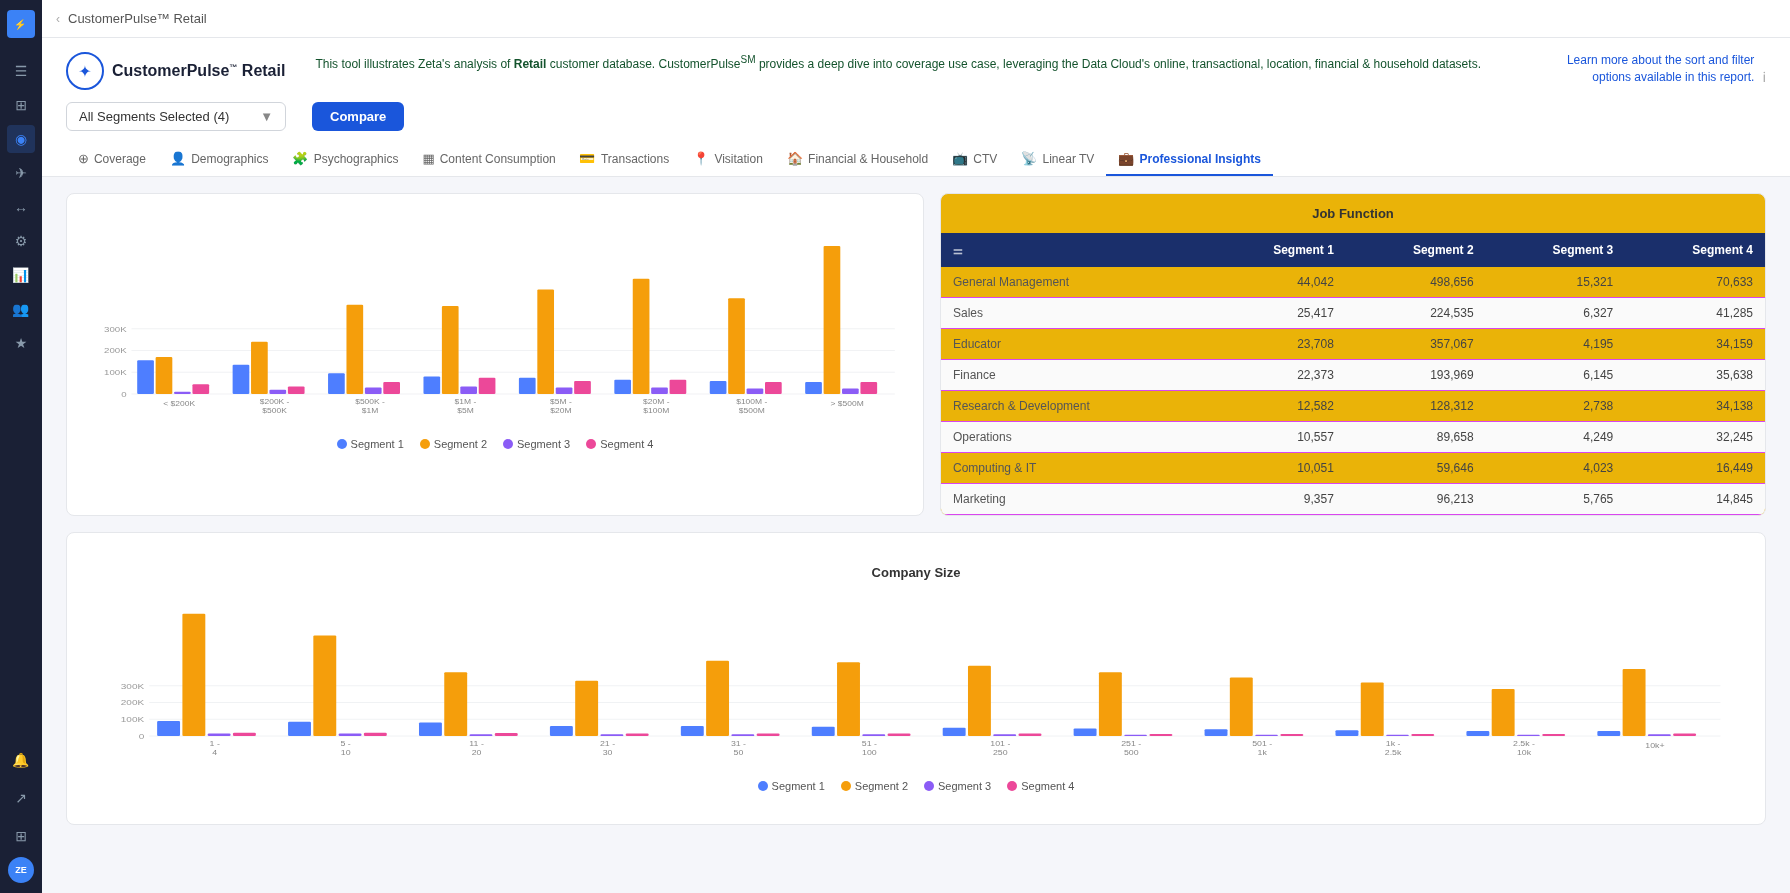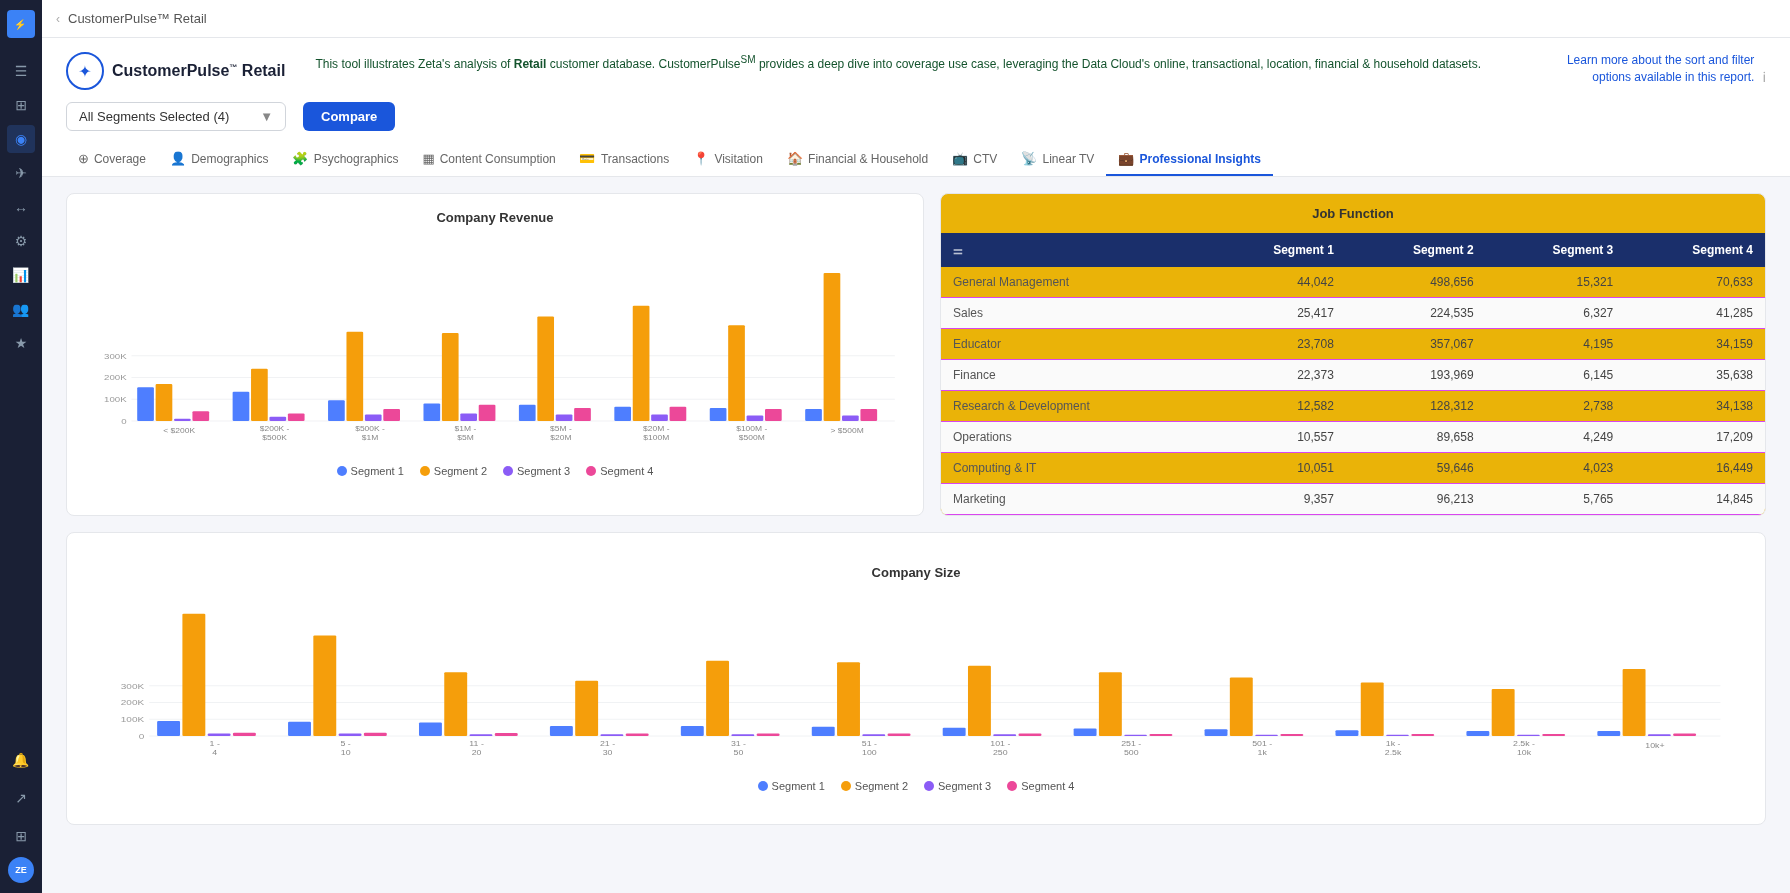--- a/index.html
+++ b/index.html
@@ -134,21 +134,21 @@
     .info-icon {
       color: #aaa;
       margin-left: 4px;
       font-size: 14px;
     }
 
     
     .toolbar {
       display: flex;
       align-items: center;
-      gap: 17px;
+      gap: 26px;
       margin-bottom: 12px;
       margin-top: 4px;
     }
     .segment-select {
       display: flex;
       align-items: center;
       border: 1px solid #d1d5db;
       border-radius: 6px;
       padding: 6px 12px;
       background: white;
@@ -419,21 +419,20 @@
           <span>Professional Insights</span>
         </div>
       </nav>
     </div>
 
     <div class="charts-area">
 
       <div class="charts-row">
 
         <div class="chart-card">
-          <div class="chart-title">Company Revenue</div>
           <div class="bar-chart-container">
             <svg class="bar-chart-svg" id="revenueChart" viewBox="0 0 680 220" preserveAspectRatio="none">
                 <line x1="40" y1="184" x2="670" y2="184" stroke="#e5e7eb" stroke-width="0.5"></line>
                 <text x="36" y="187" text-anchor="end" font-size="8" fill="#999">0</text>
                 <line x1="40" y1="162.25" x2="670" y2="162.25" stroke="#e5e7eb" stroke-width="0.5"></line>
                 <text x="36" y="165.25" text-anchor="end" font-size="8" fill="#999">100K</text>
                 <line x1="40" y1="140.5" x2="670" y2="140.5" stroke="#e5e7eb" stroke-width="0.5"></line>
                 <text x="36" y="143.5" text-anchor="end" font-size="8" fill="#999">200K</text>
                 <line x1="40" y1="118.75" x2="670" y2="118.75" stroke="#e5e7eb" stroke-width="0.5"></line>
                 <text x="36" y="121.75" text-anchor="end" font-size="8" fill="#999">300K</text>
@@ -553,21 +552,21 @@
     <td>12,582</td>
     <td>128,312</td>
     <td>2,738</td>
     <td>34,138</td>
   </tr>
                 <tr>
     <td>Operations</td>
     <td>10,557</td>
     <td>89,658</td>
     <td>4,249</td>
-    <td>17,209</td>
+    <td>32,245</td>
   </tr>
                 <tr>
     <td>Computing &amp; IT</td>
     <td>10,051</td>
     <td>59,646</td>
     <td>4,023</td>
     <td>16,449</td>
   </tr>
                 <tr>
     <td>Marketing</td>

